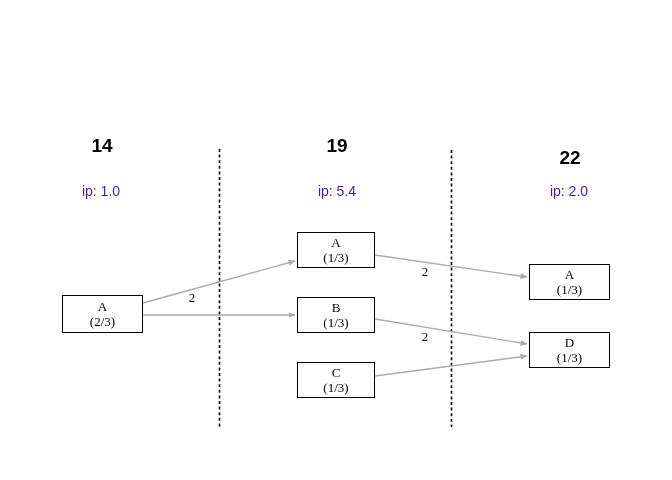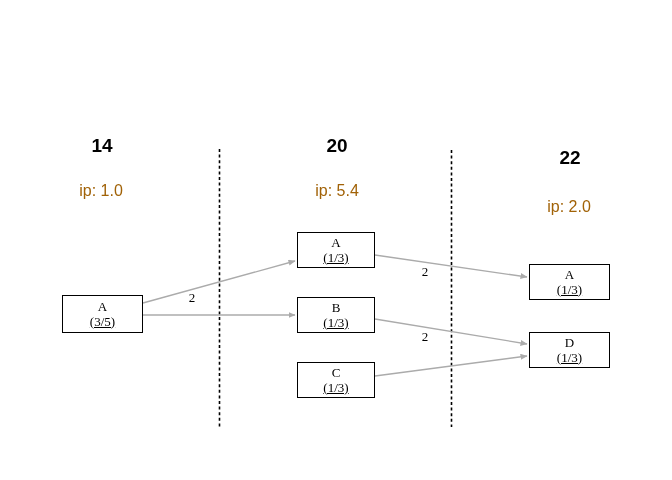--- a/index.html
+++ b/index.html
@@ -23,40 +23,40 @@
     font-size: 19px;
     font-weight: bold;
     color: #000000;
     line-height: 20px;
     white-space: nowrap;
   }
   .ip-label {
     position: absolute;
     transform: translateX(-50%);
     font-family: "Liberation Sans", sans-serif;
-    font-size: 16px;
-    color: #a16207;
+    font-size: 14px;
+    color: #4c1d95;
     line-height: 14px;
     white-space: nowrap;
   }
   .node {
     position: absolute;
     box-sizing: border-box;
     border: 1.5px solid #000000;
     background: #ffffff;
     display: flex;
     flex-direction: column;
     align-items: center;
     justify-content: center;
     font-family: "Liberation Serif", serif;
     font-size: 13px;
     color: #000000;
   }
   .node-label { line-height: 14px; }
-  .node-count { line-height: 15px; text-decoration: underline; }
+  .node-count { line-height: 15px; }
   .edge-label {
     position: absolute;
     transform: translate(-50%, -50%);
     font-family: "Liberation Serif", serif;
     font-size: 13px;
     color: #000000;
     white-space: nowrap;
   }
 </style>
 </head>
@@ -79,30 +79,30 @@
     <line x1="375" y1="255" x2="527" y2="277" stroke="#ababab" stroke-width="1.3" marker-end="url(#arrow)"></line>
     <line x1="375" y1="319" x2="527" y2="344" stroke="#ababab" stroke-width="1.3" marker-end="url(#arrow)"></line>
     <line x1="375" y1="376" x2="527" y2="356" stroke="#ababab" stroke-width="1.3" marker-end="url(#arrow)"></line>
 
     <circle cx="133" cy="306" r="3.5" fill="#000000"></circle>
     <circle cx="367" cy="306" r="3.5" fill="#000000"></circle>
     <circle cx="599" cy="341" r="3.5" fill="#000000"></circle>
   </svg>
 
   <div class="col-header" style="left:102px; top:136px;">14</div>
-  <div class="col-header" style="left:337px; top:136px;">20</div>
+  <div class="col-header" style="left:337px; top:136px;">19</div>
   <div class="col-header" style="left:570px; top:148px;">22</div>
 
   <div class="ip-label" style="left:101px; top:184px;">ip: 1.0</div>
   <div class="ip-label" style="left:337px; top:184px;">ip: 5.4</div>
-  <div class="ip-label" style="left:569px; top:184px;margin-top:16px;">ip: 2.0</div>
+  <div class="ip-label" style="left:569px; top:184px;">ip: 2.0</div>
 
   <div class="node" style="left:62px; top:295px; width:81px; height:38px;">
     <div class="node-label">A</div>
-    <div class="node-count">(3/5)</div>
+    <div class="node-count">(2/3)</div>
   </div>
 
   <div class="node" style="left:297px; top:232px; width:78px; height:36px;">
     <div class="node-label">A</div>
     <div class="node-count">(1/3)</div>
   </div>
 
   <div class="node" style="left:297px; top:297px; width:78px; height:36px;">
     <div class="node-label">B</div>
     <div class="node-count">(1/3)</div>

